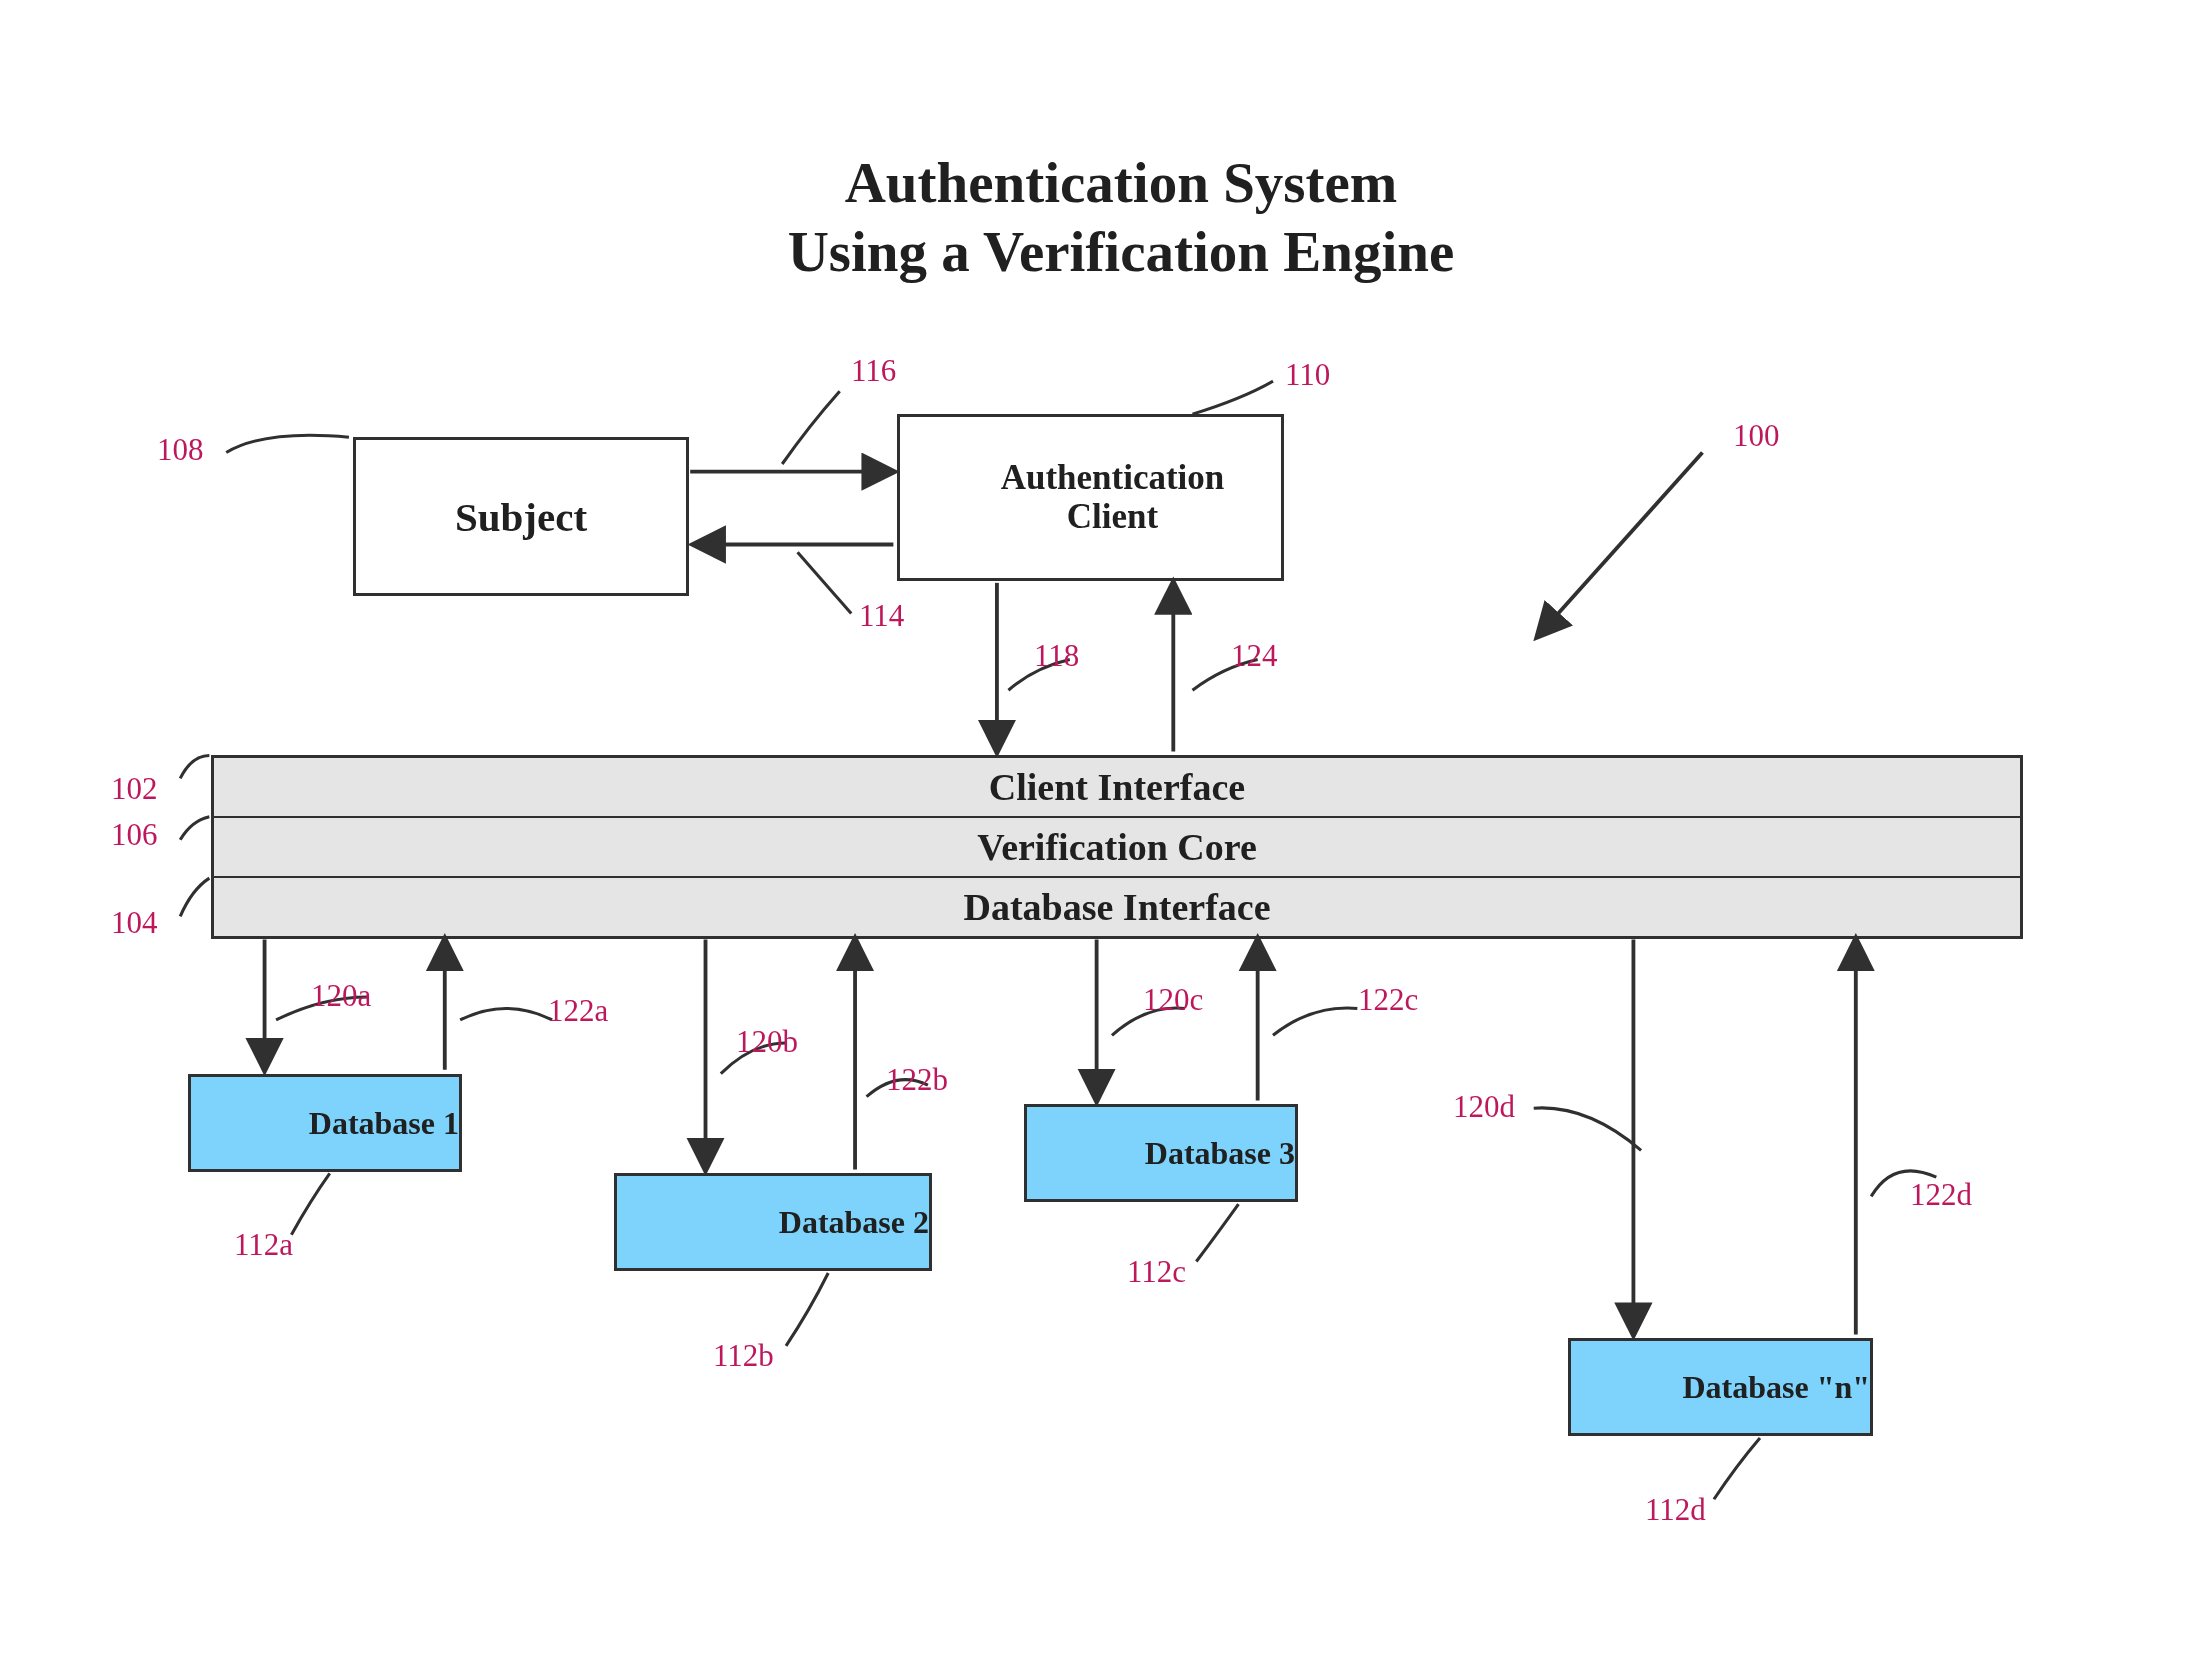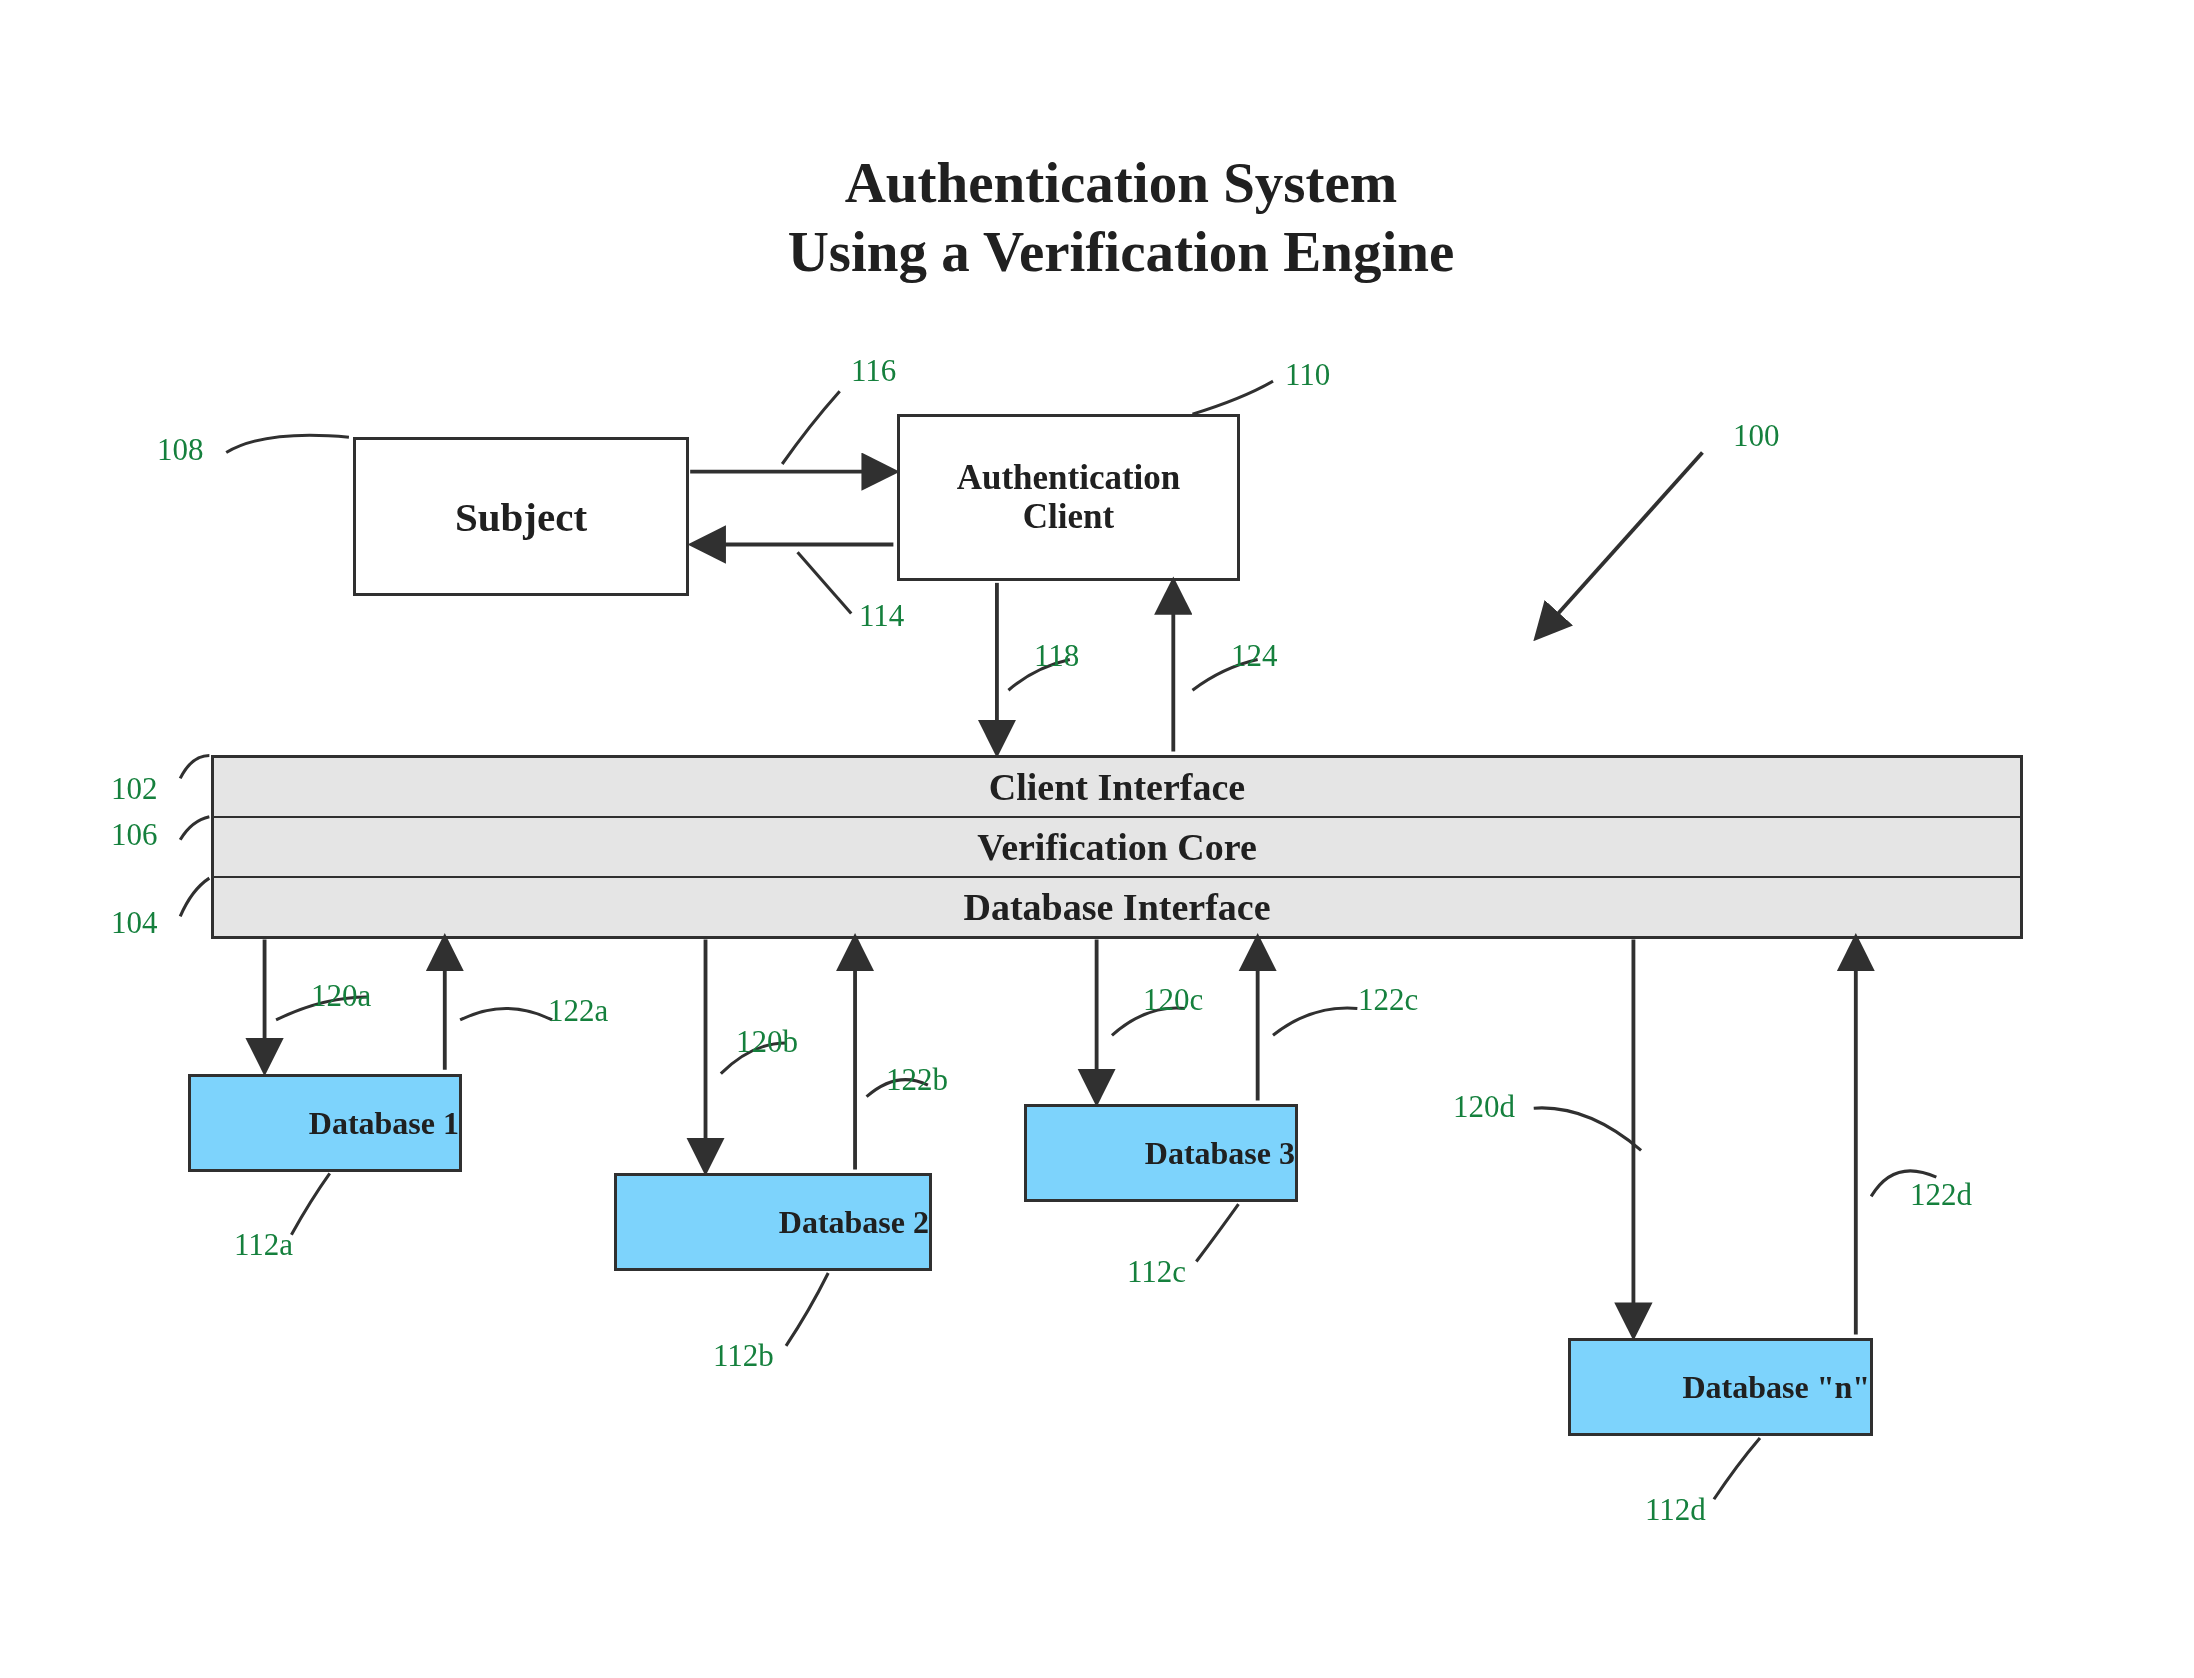--- a/index.html
+++ b/index.html
@@ -59,21 +59,21 @@
     display: flex;
     align-items: center;
     justify-content: flex-end;
     font-weight: bold;
     font-size: 32px;
   }
   .reflabel {
     position: absolute;
     font-size: 31px;
     font-weight: normal;
-    color: #15803d;
+    color: #be185d;
   }
   svg.overlay {
     position: absolute;
     left: 0; top: 0;
     width: 2194px;
     height: 1678px;
     pointer-events: none;
   }
 </style>
 </head>
@@ -81,21 +81,21 @@
 
 <div class="page">
 
   <div class="title" style="top:153px;">Authentication System</div>
   <div class="title" style="top:222px;">Using a Verification Engine</div>
 
   <div class="box subject" style="left:353px; top:437px; width:330px; height:153px;">
     <span>Subject</span>
   </div>
 
-  <div class="box authclient" style="left:897px; top:414px; width:337px; height:161px;">
+  <div class="box authclient" style="left:897px; top:414px; width:337px; height:161px;padding-left:44px;">
     <div>
       <div>Authentication</div>
       <div>Client</div>
     </div>
   </div>
 
   <div class="layers" style="left:211px; top:755px; width:1806px;">
     <div class="layer">Client Interface</div>
     <div class="layer">Verification Core</div>
     <div class="layer">Database Interface</div>

